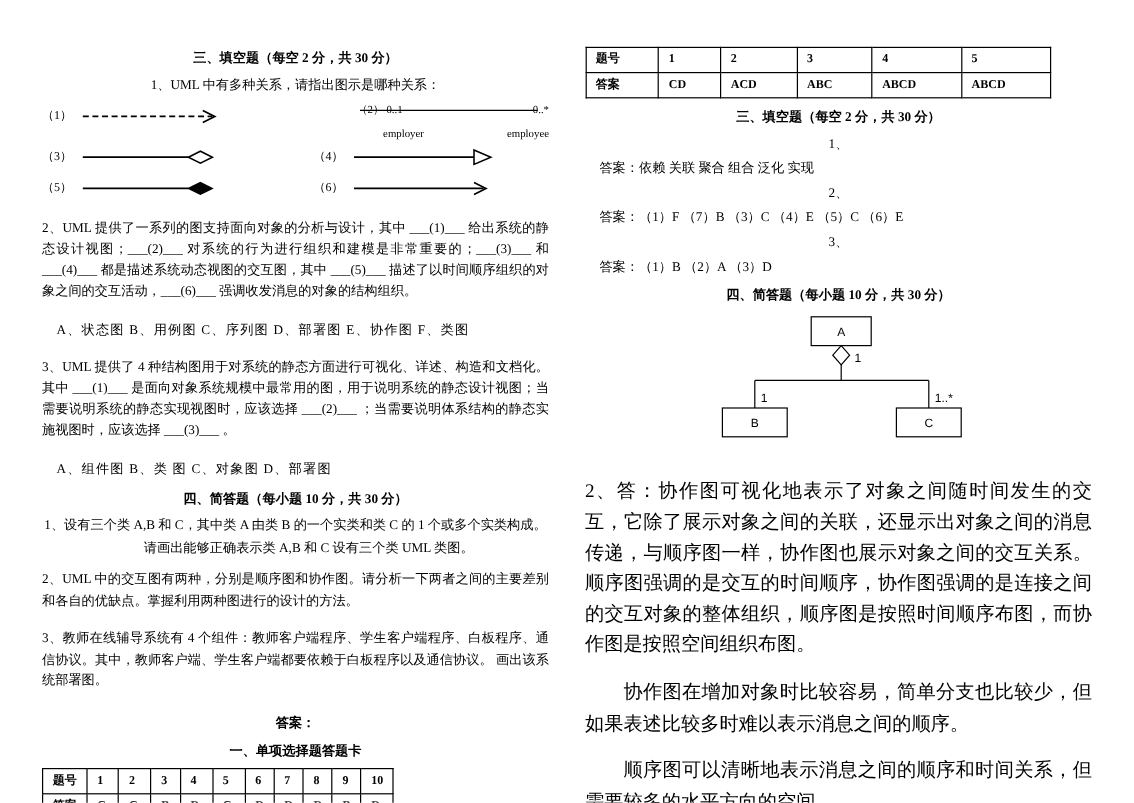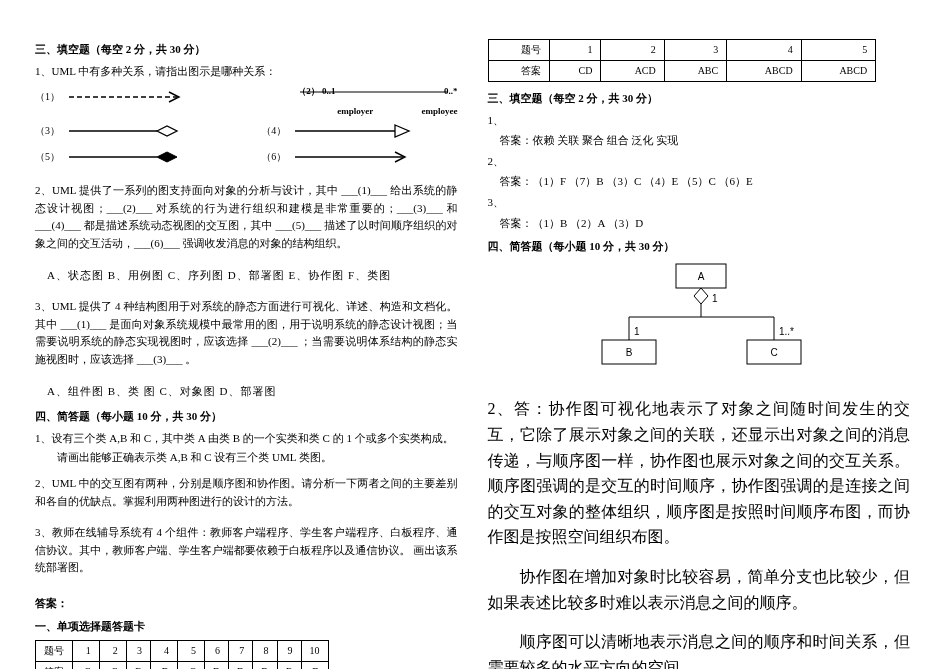--- a/index.html
+++ b/index.html
@@ -9,31 +9,31 @@
       background: #fff;
       color: #000;
       width: 945px;
       height: 669px;
       display: flex;
       padding: 35px 20px 15px;
       line-height: 1.6;
     }
     .col { flex: 1; padding: 0 15px; }
     .col-left { border-right: none; }
-    .section-title { font-weight: bold; margin: 6px 0 4px; font-size: 11px; }
-    .q-line { margin: 2px 0; }
+    .section-title { font-weight: bold; margin: 6px 0 4px; font-size: 11px; text-align: center; }
+    .q-line { margin: 2px 0; text-align: center; }
     .arrows-grid { display: grid; grid-template-columns: 1fr 1fr; gap: 4px 30px; margin: 6px 0 10px; }
     .arrow-cell { display: flex; align-items: center; gap: 6px; height: 22px; position: relative; }
     .arrow-label { width: 26px; font-size: 10px; }
     .arrow-svg { flex: 1; }
     .emp-labels { position: absolute; top: -2px; left: 36px; right: 0; display: flex; justify-content: space-between; font-size: 9px; }
-    .emp-row { flex-direction: column; align-items: flex-end; height: 30px; font-weight: bold; }
+    .emp-row { flex-direction: column; align-items: flex-end; height: 30px; }
     .opts { margin: 4px 0 8px 12px; letter-spacing: 1px; }
     table { border-collapse: collapse; margin: 4px 0 8px; }
-    td, th { border: 1px solid #000; padding: 2px 8px; text-align: right; font-size: 10px; font-weight: normal; min-width: 28px; height: 16px; }
+    td, th { border: 1px solid #000; padding: 2px 8px; text-align: left; font-size: 10px; font-weight: bold; min-width: 28px; height: 16px; }
     .ans-table-1 td, .ans-table-1 th { min-width: 24px; }
     .fill-ans { margin: 3px 0 3px 12px; }
     .diagram-box { margin: 6px 0; text-align: center; }
     .para { margin: 14px 0; text-align: justify; }
     .indent { text-indent: 2em; }
     svg text { font-size: 10px; font-family: sans-serif; }
     .small { font-size: 16px; }
     .class-diagram rect { fill: #fff; stroke: #000; stroke-width: 1; }
     .deploy rect { fill: #fff; stroke: #000; stroke-width: 1; }
     .nbox { fill:#bbb; stroke:#000; stroke-width:1; }
@@ -57,21 +57,21 @@
 
     <div class="arrow-cell emp-row">
       <div class="emp-labels">
         <span><span>（2）</span>&nbsp;<span>0..1</span></span>
         <span>0..*</span>
       </div>
       <svg class="arrow-svg" width="160" height="10" style="margin-left:30px">
         <line x1="2" y1="6" x2="150" y2="6" stroke="#000" stroke-width="1.2"></line>
       </svg>
       <div class="emp-labels" style="top:18px">
-        <span style="margin-left:40px">employer</span>
+        <span style="margin-left:22px">employer</span>
         <span>employee</span>
       </div>
     </div>
 
     <div class="arrow-cell">
       <span class="arrow-label">（3）</span>
       <svg class="arrow-svg" width="130" height="16">
         <line x1="2" y1="8" x2="90" y2="8" stroke="#000" stroke-width="1.4"></line>
         <polygon points="90,8 100,3 110,8 100,13" fill="#fff" stroke="#000" stroke-width="1.3"></polygon>
       </svg>

